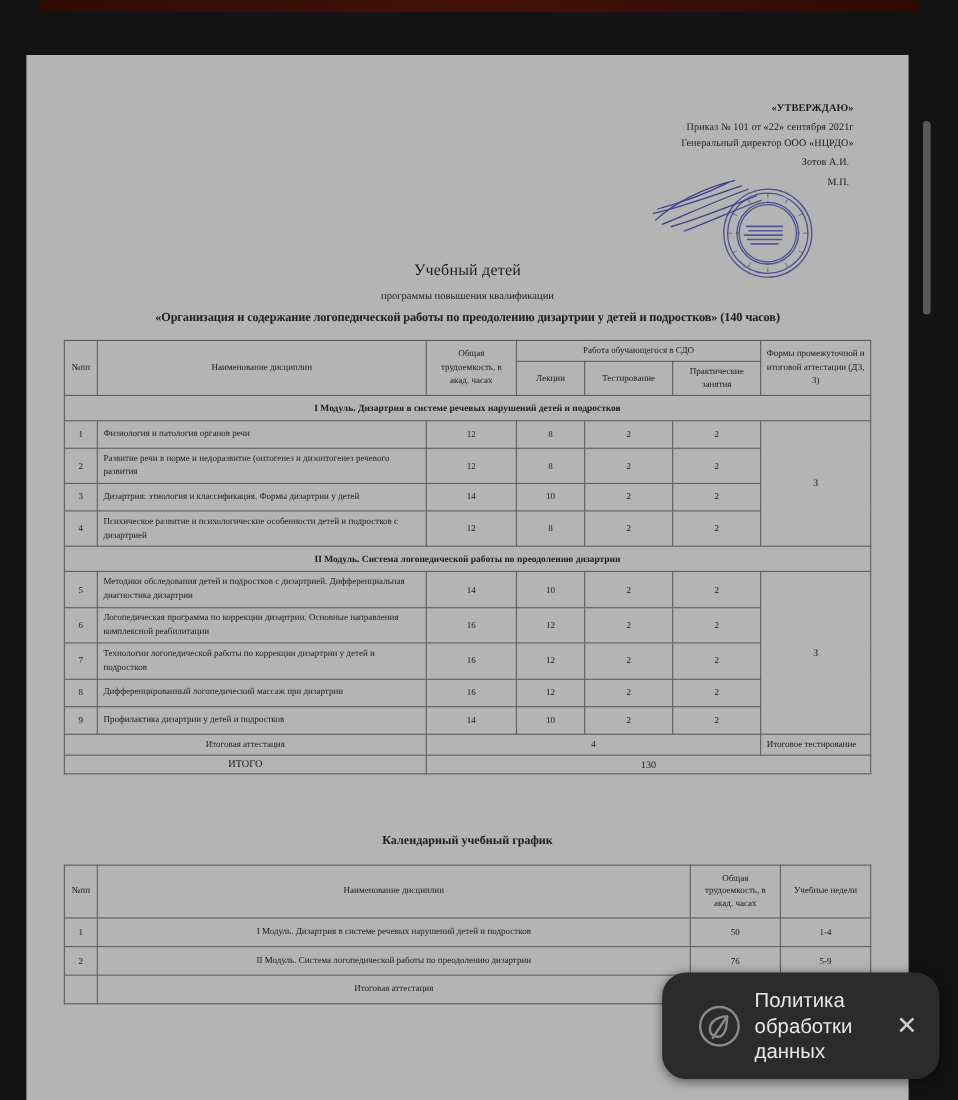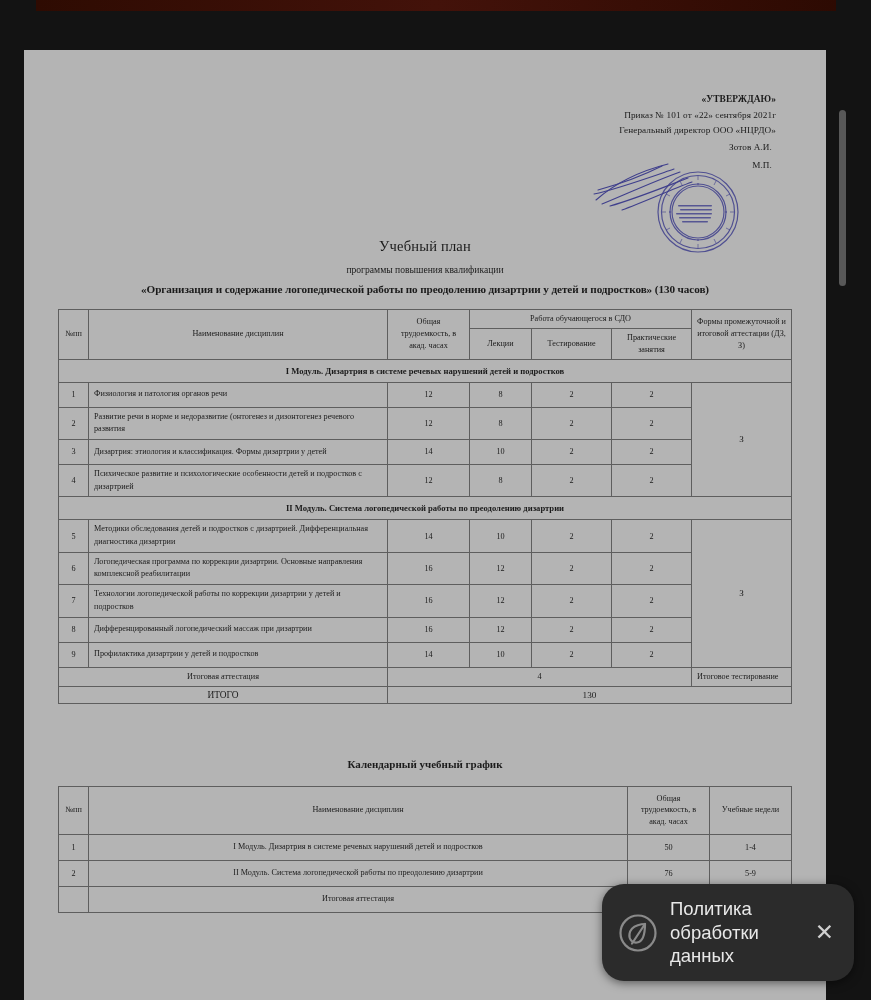--- a/index.html
+++ b/index.html
@@ -153,21 +153,21 @@
   
   #policy-banner {
     position: absolute;
     left: 602px; top: 884px;
     width: 252px;
     border-radius: 22px;
     background: #2b2b2b;
     display: flex;
     align-items: center;
     gap: 12px;
-    padding: 13px 14px 13px 16px;
+    padding: 13px 14px 13px 32px;
     font-family: "Liberation Sans", sans-serif;
     box-shadow: 0 2px 10px rgba(0,0,0,.5);
   }
   #policy-banner .leaf-icon {
     flex: 0 0 auto;
     width: 40px; height: 40px;
   }
   #policy-banner .ptext {
     flex: 1 1 auto;
     color: #e8e8e8;
@@ -235,23 +235,23 @@
             <g fill="#3f3f8c" opacity="0.6">
               <circle cx="42" cy="14" r="1"></circle>
               <circle cx="42" cy="70" r="1"></circle>
               <circle cx="14" cy="42" r="1"></circle>
               <circle cx="70" cy="42" r="1"></circle>
             </g>
           </svg>
         </div>
       </div>
 
-      <h1 class="doc-title">Учебный план</h1>
+      <h1 class="doc-title">Учебный детей</h1>
       <div class="subtitle">программы повышения квалификации</div>
-      <div class="program-title">«Организация и содержание логопедической работы по преодолению дизартрии у детей и подростков» (130 часов)</div>
+      <div class="program-title">«Организация и содержание логопедической работы по преодолению дизартрии у детей и подростков» (140 часов)</div>
 
       <table class="plan">
         <thead>
           <tr>
             <th rowspan="2" style="width:30px;">№пп</th>
             <th rowspan="2">Наименование дисциплин</th>
             <th rowspan="2" style="width:82px;">Общая трудоемкость, в акад. часах</th>
             <th colspan="3">Работа обучающегося в СДО</th>
             <th rowspan="2" style="width:100px;">Формы промежуточной и итоговой аттестации (ДЗ, З)</th>
           </tr>

